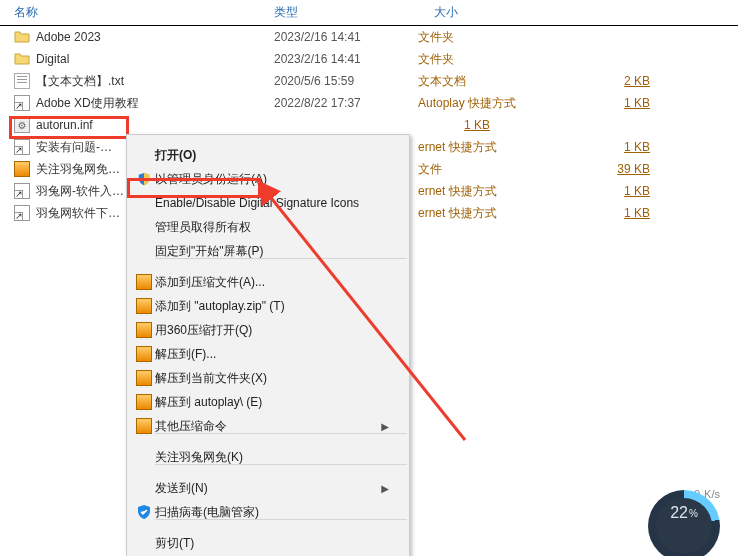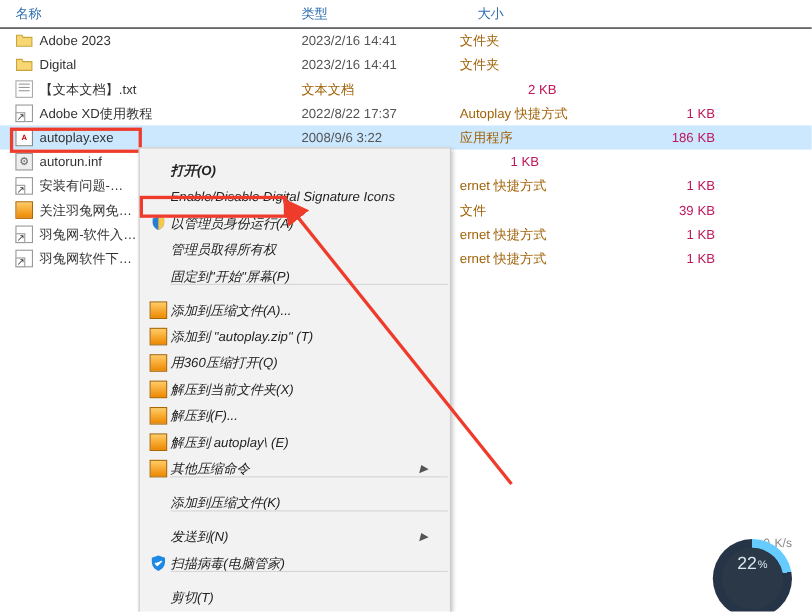--- a/index.html
+++ b/index.html
@@ -8,38 +8,38 @@
   .header-row { display: flex; height: 26px; align-items: center; padding-left: 14px; border-bottom: 1px solid #000000; }
   .header-col { color: #2b6cb0; font-size: 12px; display: flex; align-items: center; gap: 4px; }
   .hn { width: 260px; } .hd { width: 144px; } .ht { width: 160px; } .hs { width: 80px; }
   .sort-arrow { color: #666; font-size: 10px; }
 
   .row { display: flex; height: 22px; align-items: center; padding-left: 14px; }
   .row.selected { background: #cce8ff; }
   .col-name { width: 260px; display: flex; align-items: center; gap: 6px; }
   .col-date { width: 144px; color: #555; }
   .col-type { width: 160px; color: #a16207; }
-  .col-size { width: 80px; color: #be185d; text-align: right; padding-right: 8px; }
+  .col-size { width: 80px; color: #a16207; text-align: right; padding-right: 8px; text-decoration: underline; }
   .icon { width: 16px; height: 16px; display: inline-flex; align-items: center; justify-content: center; flex-shrink: 0; }
   .folder-icon svg, .icon svg { width: 16px; height: 16px; }
   .txt-icon { background: #fff; border: 1px solid #aaa; position: relative; }
   .txt-icon::before { content:""; position:absolute; top:2px; left:2px; right:2px; height:1px; background:#999; box-shadow: 0 3px 0 #999, 0 6px 0 #999; }
   .adobe-icon { background:#fff; border:1px solid #888; font-size:7px; font-weight:bold; color:#c00; display:flex; align-items:center; justify-content:center; }
   .zip-icon { background: linear-gradient(#fc6,#e80); border:1px solid #a60; }
   .inf-icon { background:#eee; border:1px solid #999; position:relative; }
   .inf-icon::after { content:"⚙"; font-size:10px; color:#666; }
   .link-icon { background:#fff; border:1px solid #999; position:relative; }
   .link-icon::after { content:"↗"; font-size:9px; position:absolute; bottom:-1px; left:-1px; background:#fff; border:1px solid #999; width:7px; height:7px; line-height:7px; text-align:center; }
 
   .anno-box { position: absolute; border: 3px solid #ef3b2c; background: transparent; pointer-events: none; }
   .anno1 { left: 9px; top: 116px; width: 120px; height: 23px; }
   .anno2 { left: 127px; top: 178px; width: 134px; height: 20px; }
 
   .ctx-menu { position: absolute; left: 126px; top: 134px; width: 284px; background: #f2f2f2; border: 1px solid #ccc; box-shadow: 2px 2px 4px rgba(0,0,0,.25); }
-  .menu-item { display: flex; align-items: center; height: 24px; padding: 16px 20px 0 6px; position: relative; font-style: italic; }
+  .menu-item { display: flex; align-items: center; height: 24px; padding: 16px 20px 0 6px; position: relative; }
   .mi-icon { width: 22px; display: inline-flex; justify-content: center; }
   .mi-text { flex: 1; font-size: 12px; color: #222; white-space: nowrap; }
   .mi-bold { font-weight: bold; }
   .mi-arrow { color: #555; font-size: 10px; }
   .sep { height: 1px; background: #d5d5d5; margin: 3px 2px 3px 28px; }
   .shield-icon svg { width:14px; height:14px; }
 
   .arrow-svg { position:absolute; left: 250px; top: 180px; pointer-events:none; }
   
   .gauge { position:absolute; right: 18px; bottom: 22px; width: 72px; height: 48px; }
@@ -86,41 +86,33 @@
       </div>
       <div class="col-date">2023/2/16 14:41</div>
       <div class="col-type">文件夹</div>
       <div class="col-size"></div>
     </div>
     <div class="row">
       <div class="col-name">
         <span class="icon txt-icon"></span>
         <span>【文本文档】.txt</span>
       </div>
+      <div class="col-date">2020/5/6 15:59</div>
       <div class="col-type">文本文档</div>
       <div class="col-size">2 KB</div>
     </div>
     <div class="row">
       <div class="col-name">
         <span class="icon link-icon"></span>
         <span>Adobe XD使用教程</span>
       </div>
       <div class="col-date">2022/8/22 17:37</div>
       <div class="col-type">Autoplay 快捷方式</div>
       <div class="col-size">1 KB</div>
     </div>
-    <div class="row selected">
-      <div class="col-name">
-        <span class="icon adobe-icon">A</span>
-        <span>autoplay.exe</span>
-      </div>
-      <div class="col-date">2008/9/6 3:22</div>
-      <div class="col-type">应用程序</div>
-      <div class="col-size">186 KB</div>
-    </div>
     <div class="row">
       <div class="col-name">
         <span class="icon inf-icon"></span>
         <span>autorun.inf</span>
       </div>
       <div class="col-date"></div>
       <div class="col-size">1 KB</div>
     </div>
     <div class="row">
       <div class="col-name">
@@ -161,36 +153,36 @@
   </div>
 
 <div class="anno-box anno1"></div>
 
 <div class="ctx-menu" id="ctx">
     <div class="menu-item">
       <span class="mi-icon"></span>
       <span class="mi-text mi-bold">打开(O)</span>
     </div>
     <div class="menu-item">
-      <span class="mi-icon"></span>
-      <span class="mi-text">Enable/Disable Digital Signature Icons</span>
-    </div>
-    <div class="menu-item">
       <span class="mi-icon">
         <span class="icon shield-icon">
           <svg viewBox="0 0 16 16">
             <path fill="#2b7cd3" d="M8 1l6 2v4c0 4-3 7-6 8-3-1-6-4-6-8V3z"></path>
             <path fill="#f7c948" d="M8 1v14c3-1 6-4 6-8V3z"></path>
           </svg>
         </span>
       </span>
       <span class="mi-text">以管理员身份运行(A)</span>
     </div>
     <div class="menu-item">
       <span class="mi-icon"></span>
+      <span class="mi-text">Enable/Disable Digital Signature Icons</span>
+    </div>
+    <div class="menu-item">
+      <span class="mi-icon"></span>
       <span class="mi-text">管理员取得所有权</span>
     </div>
     <div class="menu-item">
       <span class="mi-icon"></span>
       <span class="mi-text">固定到"开始"屏幕(P)</span>
     </div>
     <div class="sep"></div>
     <div class="menu-item">
       <span class="mi-icon">
         <span class="icon zip-icon"></span>
@@ -206,45 +198,45 @@
     <div class="menu-item">
       <span class="mi-icon">
         <span class="icon zip-icon"></span>
       </span>
       <span class="mi-text">用360压缩打开(Q)</span>
     </div>
     <div class="menu-item">
       <span class="mi-icon">
         <span class="icon zip-icon"></span>
       </span>
+      <span class="mi-text">解压到(F)...</span>
+    </div>
+    <div class="menu-item">
+      <span class="mi-icon">
+        <span class="icon zip-icon"></span>
+      </span>
       <span class="mi-text">解压到当前文件夹(X)</span>
-    </div>
-    <div class="menu-item">
-      <span class="mi-icon">
-        <span class="icon zip-icon"></span>
-      </span>
-      <span class="mi-text">解压到(F)...</span>
     </div>
     <div class="menu-item">
       <span class="mi-icon">
         <span class="icon zip-icon"></span>
       </span>
       <span class="mi-text">解压到 autoplay\ (E)</span>
     </div>
     <div class="menu-item">
       <span class="mi-icon">
         <span class="icon zip-icon"></span>
       </span>
       <span class="mi-text">其他压缩命令</span>
       <span class="mi-arrow">▶</span>
     </div>
     <div class="sep"></div>
     <div class="menu-item">
       <span class="mi-icon"></span>
-      <span class="mi-text">添加到压缩文件(K)</span>
+      <span class="mi-text">关注羽兔网免(K)</span>
     </div>
     <div class="sep"></div>
     <div class="menu-item">
       <span class="mi-icon"></span>
       <span class="mi-text">发送到(N)</span>
       <span class="mi-arrow">▶</span>
     </div>
     <div class="menu-item">
       <span class="mi-icon">
         <span class="icon">

